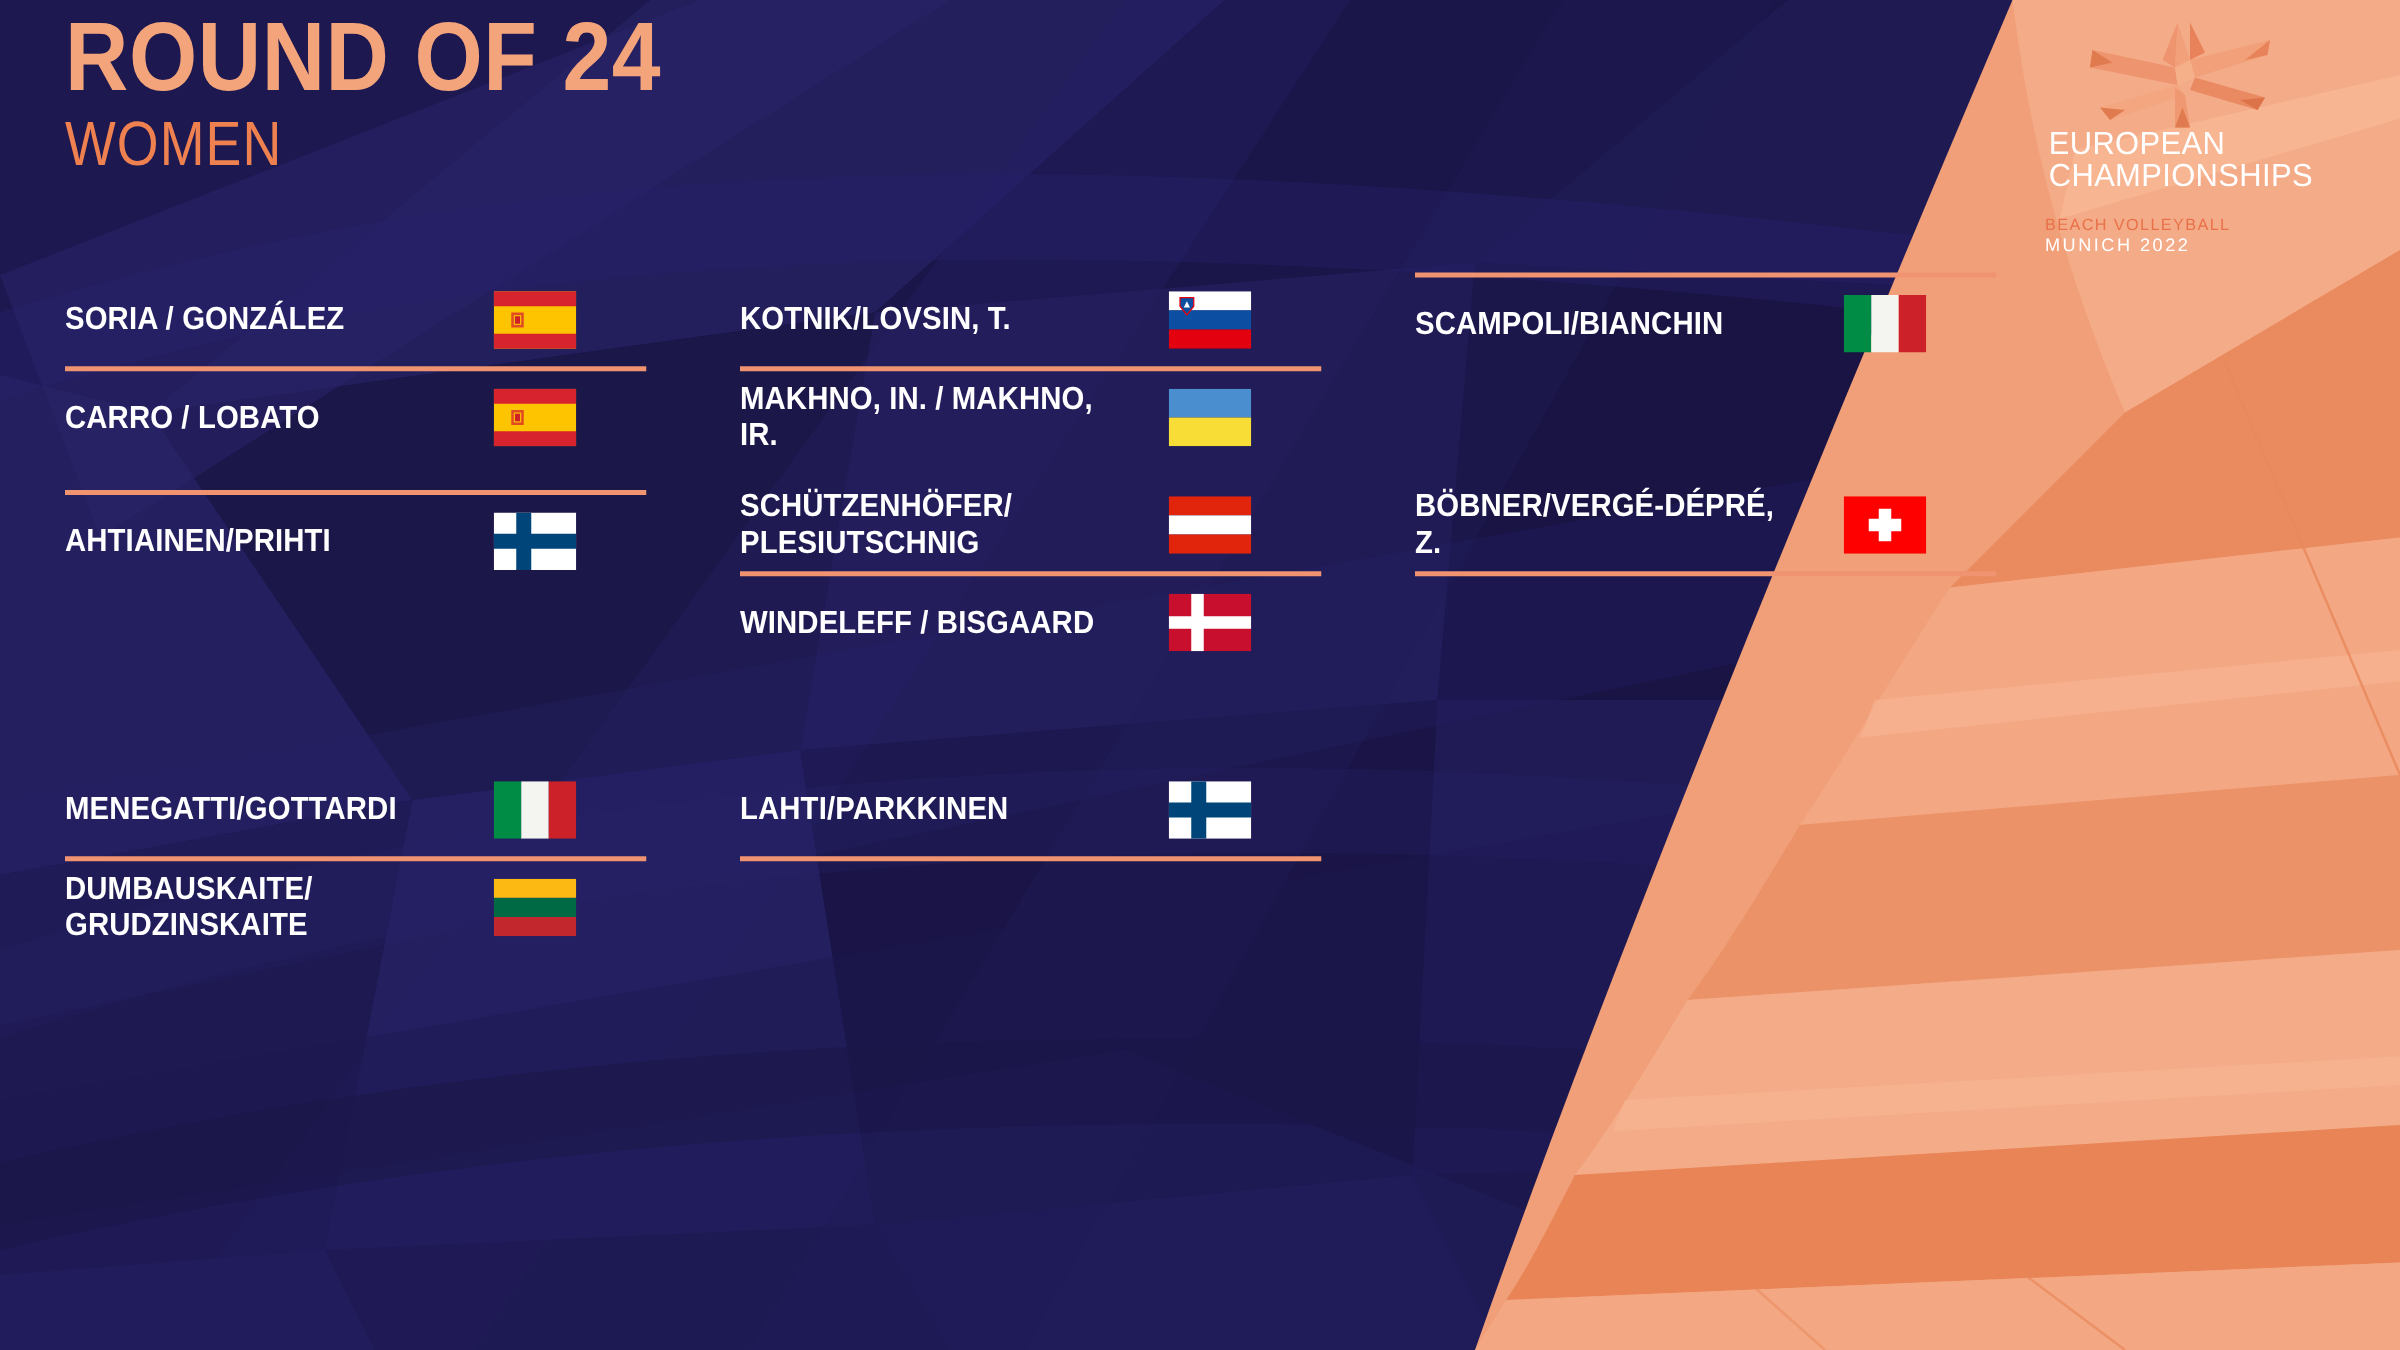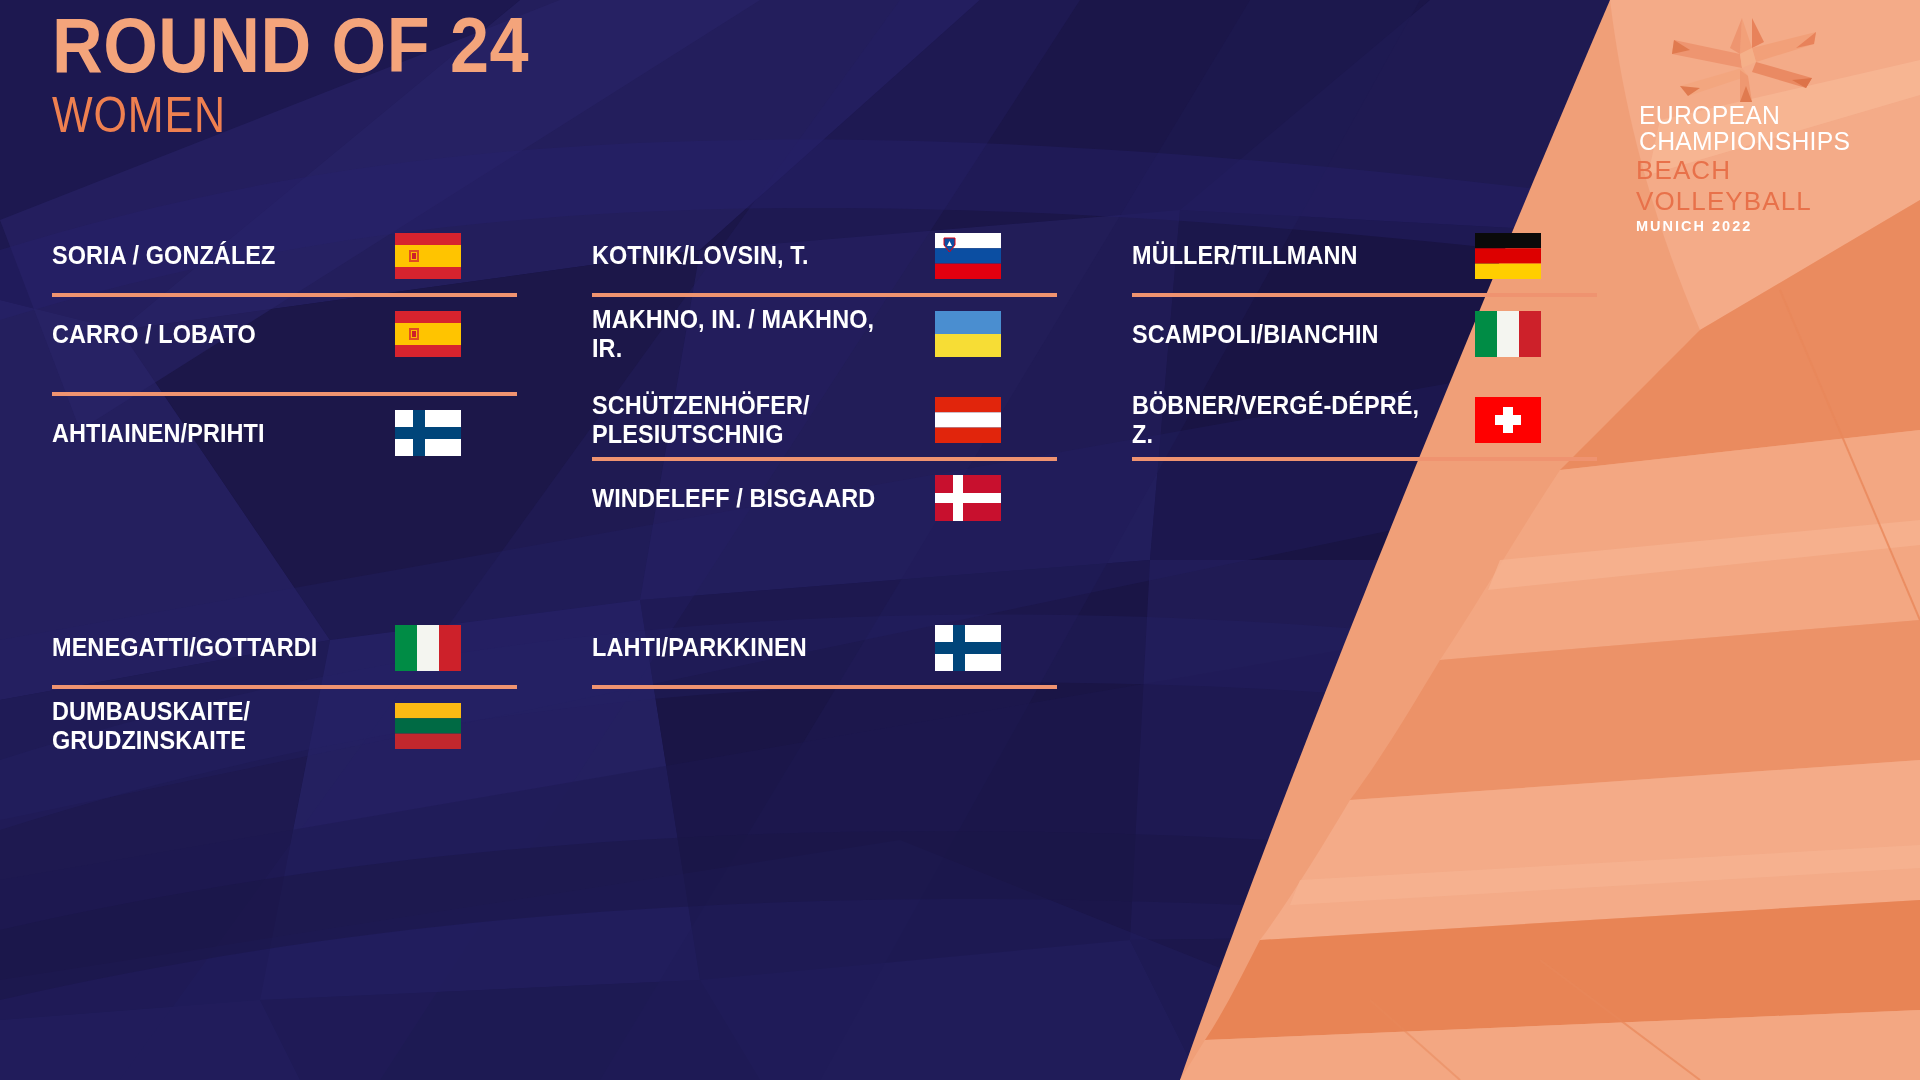--- a/index.html
+++ b/index.html
@@ -76,32 +76,32 @@
   .logo-l2 {
     color: #ffffff;
     font-size: 25.5px;
     letter-spacing: 0.3px;
     line-height: 1.02;
     font-weight: 400;
     transform: scaleX(0.97);
   }
   .logo-l3 {
     color: #e8714a;
-    font-size: 26px;
+    font-size: 13px;
     letter-spacing: 1.1px;
     line-height: 1.2;
     font-weight: 400;
-    margin-top: 1px;
+    margin-top: 18px;
   }
   .logo-l4 {
     color: #ffffff;
     font-size: 14.5px;
     letter-spacing: 2.0px;
     line-height: 1.2;
-    font-weight: 700;
+    font-weight: 400;
     margin-top: 1px;
   }
 
   
   .board {
     position: absolute;
     left: 0; top: 0;
     width: 1920px; height: 1080px;
     z-index: 15;
     border-radius: 28px;
@@ -383,28 +383,20 @@
           </svg>
         </div>
         <div class="divider"></div>
       </div>
 
     </div>
 
     <div class="column col-2">
 
       <div class="match" style="top:218px">
-        <div class="team">
-          <div class="team-name">MÜLLER/TILLMANN</div>
-          <svg class="flag" viewBox="0 0 66 46">
-            <rect width="66" height="15.3" fill="#0a0a0a"></rect>
-            <rect y="15.3" width="66" height="15.3" fill="#dd0000"></rect>
-            <rect y="30.6" width="66" height="15.4" fill="#ffce00"></rect>
-          </svg>
-        </div>
         <div class="divider"></div>
         <div class="team">
           <div class="team-name">SCAMPOLI/BIANCHIN</div>
           <svg class="flag" viewBox="0 0 66 46">
             <rect width="22" height="46" fill="#008c45"></rect>
             <rect x="22" width="22" height="46" fill="#f4f5f0"></rect>
             <rect x="44" width="22" height="46" fill="#cd212a"></rect>
           </svg>
         </div>
       </div>

